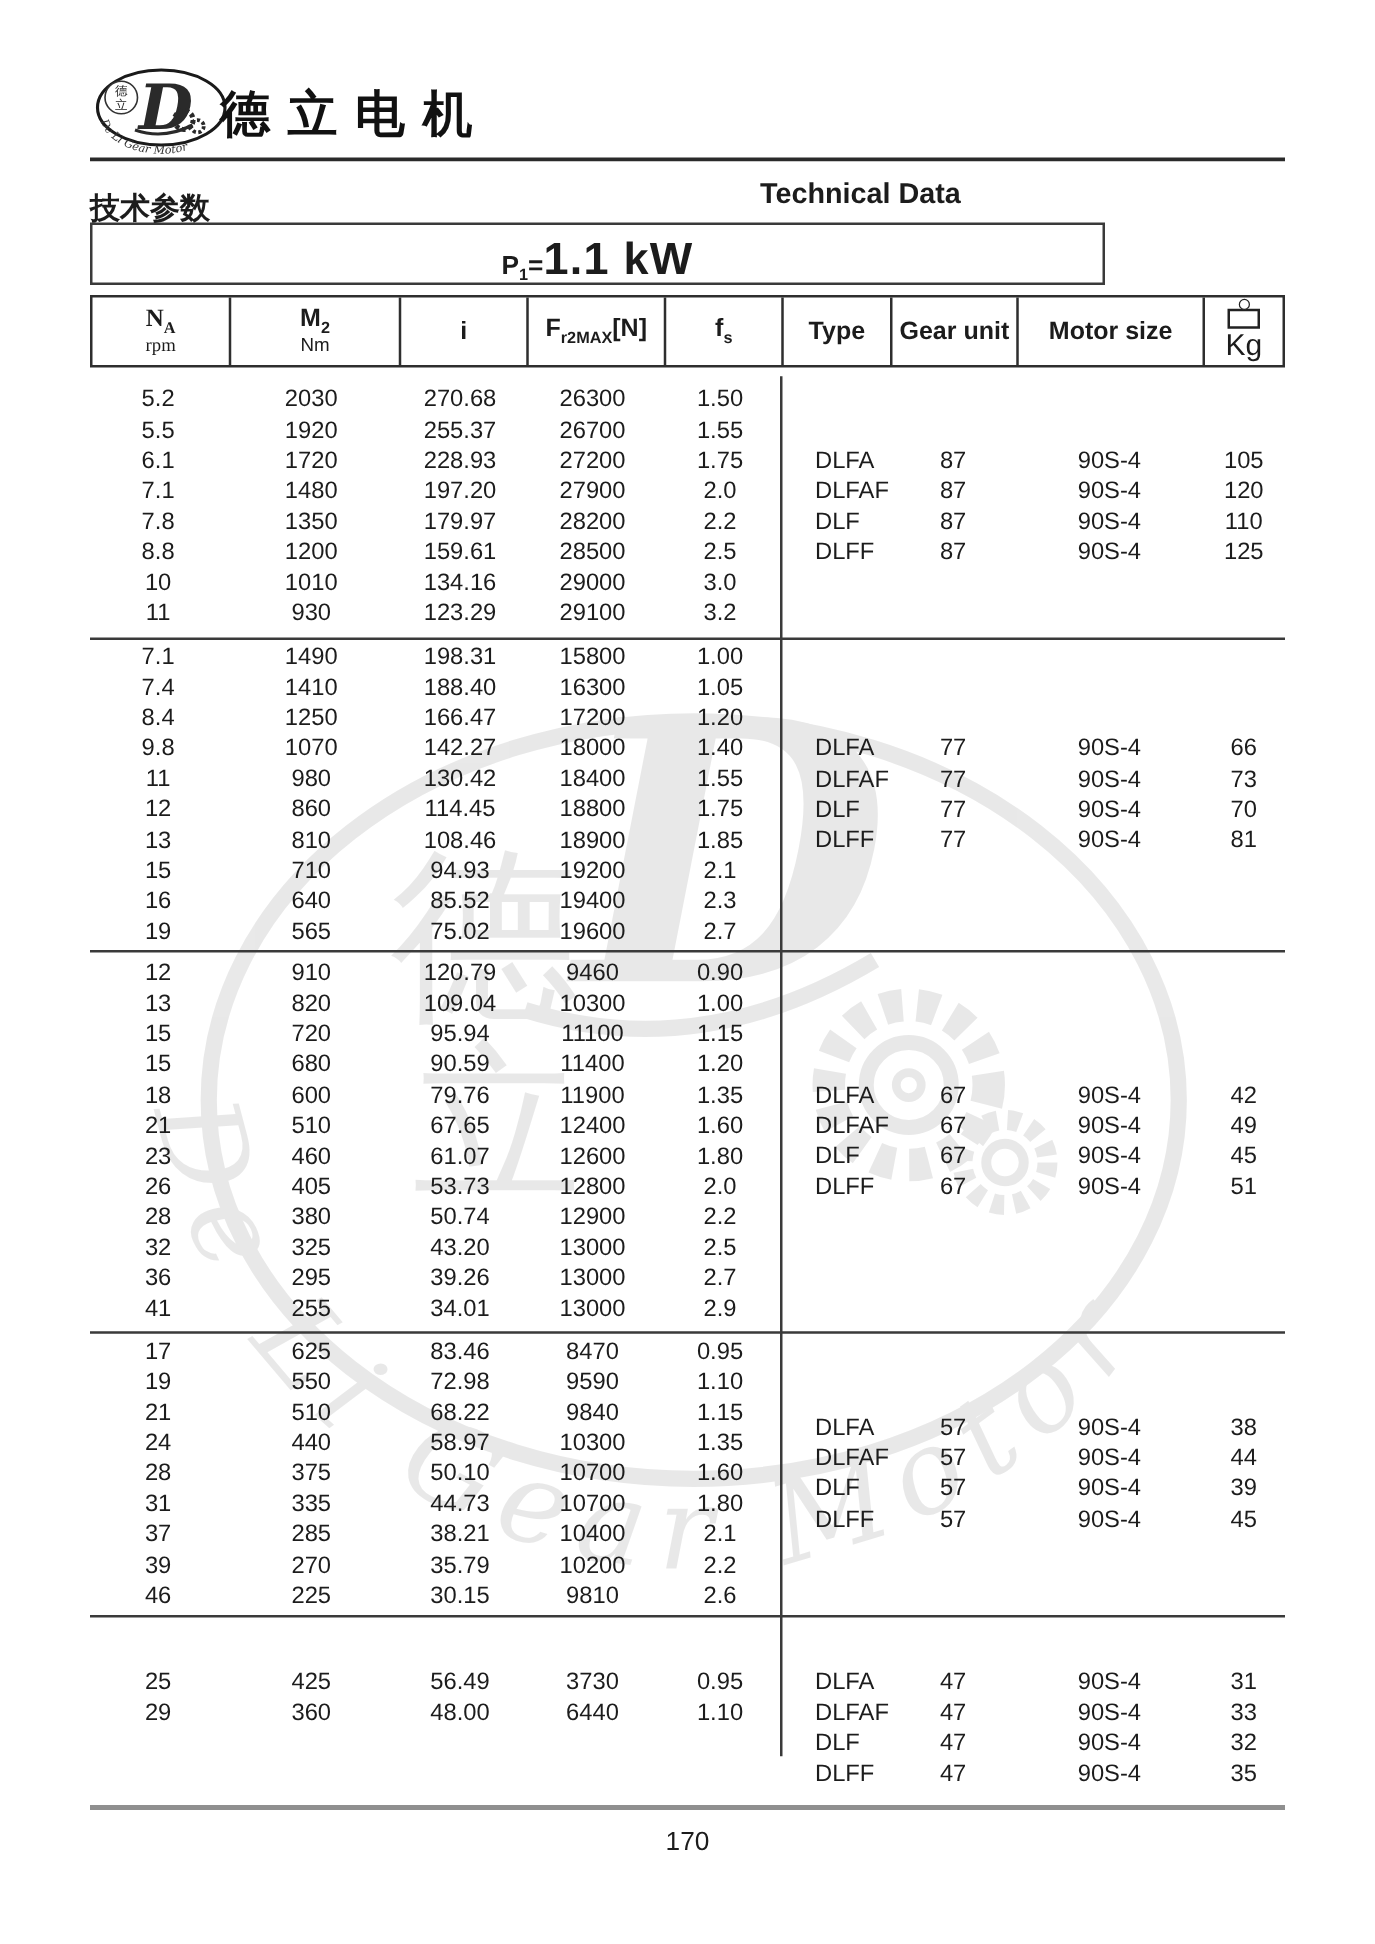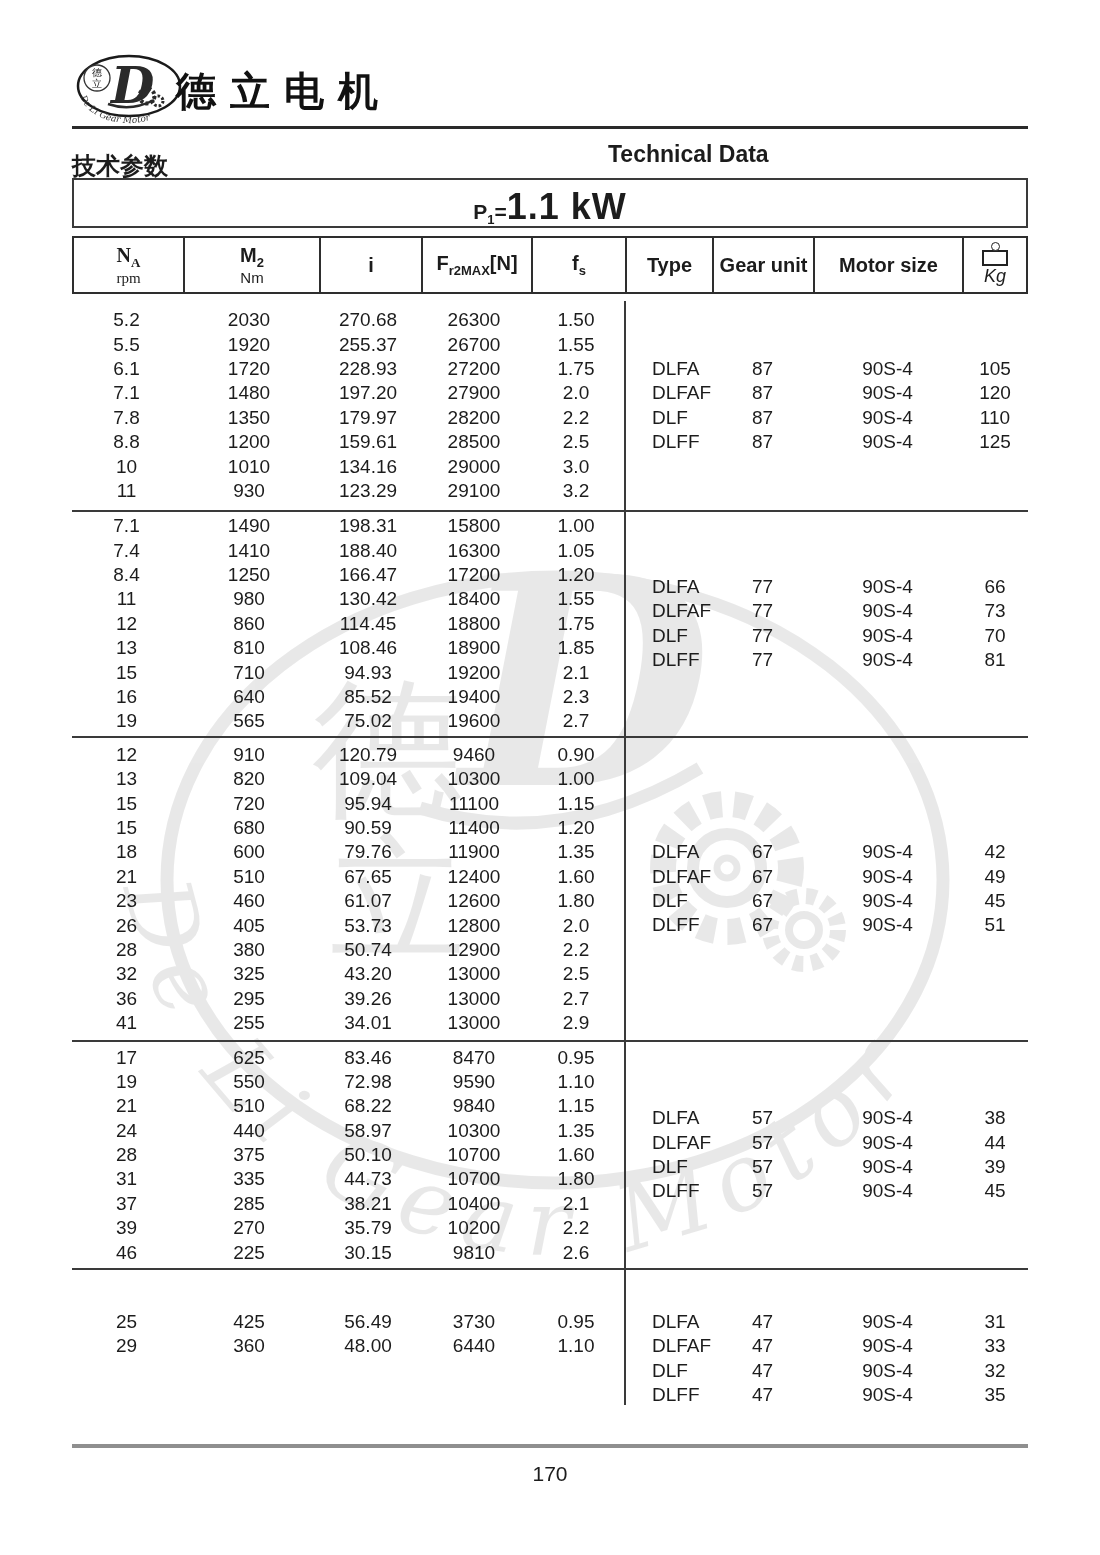--- a/index.html
+++ b/index.html
@@ -12,39 +12,39 @@
 
   
   #logo-svg { left:74px; top:52px; width:114px; height:76px; }
   .brand { left:176px; top:64px; font-family:"DejaVu Serif", serif; font-weight:bold;
            font-size:40px; letter-spacing:14px; color:#111; }
   .top-rule { left:72px; top:126px; width:956px; height:3px; background:#2a2a2a; }
   .sec-cn { left:72px; top:136px; font-size:24px; font-weight:bold;margin-top:14px; }
   .sec-en { left:588px; top:141px; font-size:23px; font-weight:bold;margin-left:20px; }
 
   
-  .title-box { left:72px; top:178px; width:956px; height:50px; border:2px solid #3a3a3a;
+  .title-box { left:72px; top:178px; width:812px; height:50px; border:2px solid #3a3a3a;
                display:flex; align-items:baseline; justify-content:center; padding-top:6px; }
   .p-part { font-weight:bold; font-size:21px; }
   .p-part sub { font-size:13px; }
   .power { font-weight:bold; font-size:36px; letter-spacing:1px; }
 
   
   .thead { left:72px; top:236px; width:956px; height:58px; border:2px solid #2e2e2e;
            display:grid; grid-template-columns:109px 136px 102px 110px 94px 87px 101px 149px 64px; }
   .hcell { display:flex; flex-direction:column; align-items:center; justify-content:center;
            line-height:1.1; border-left:2px solid #2e2e2e; }
   .hcell:first-child { border-left:none;font-family:Liberation Serif, serif; }
   .h-main { font-weight:bold; font-size:20px; }
   .h-main sub { font-size:13px; font-weight:bold; }
   .h-unit { font-size:15px; }
   .wicon { width:26px; height:16px; border:2px solid #222; position:relative; margin-top:7px; background:#fff; }
   .wicon::before { content:""; position:absolute; top:-10px; left:50%; margin-left:-4px;
                    width:7px; height:7px; border:1.5px solid #222; border-radius:50%; background:#fff; }
-  .kg-label { font-size:18px; margin-top:1px;font-style:italic; }
+  .kg-label { font-size:24px; margin-top:1px; }
 
   
   .tbody { left:72px; top:301px; width:956px; }
   .vline { position:absolute; left:552px; top:0; width:2px; height:1104px; background:#3a3a3a; }
   .group { position:relative; }
   .group.sep { border-bottom:2px solid #3a3a3a; }
   .g1 { padding:7px 0; }
   .g2 { padding:2px 0; }
   .g3 { padding:5px 0; }
   .g4 { padding:3px 0; }
@@ -255,20 +255,27 @@
           <div>1.05</div>
         </div>
         <div class="drow">
           <div>8.4</div>
           <div>1250</div>
           <div>166.47</div>
           <div>17200</div>
           <div>1.20</div>
         </div>
         <div class="drow">
+          <div>9.8</div>
+          <div>1070</div>
+          <div>142.27</div>
+          <div>18000</div>
+          <div>1.40</div>
+        </div>
+        <div class="drow">
           <div>11</div>
           <div>980</div>
           <div>130.42</div>
           <div>18400</div>
           <div>1.55</div>
         </div>
         <div class="drow">
           <div>12</div>
           <div>860</div>
           <div>114.45</div>

